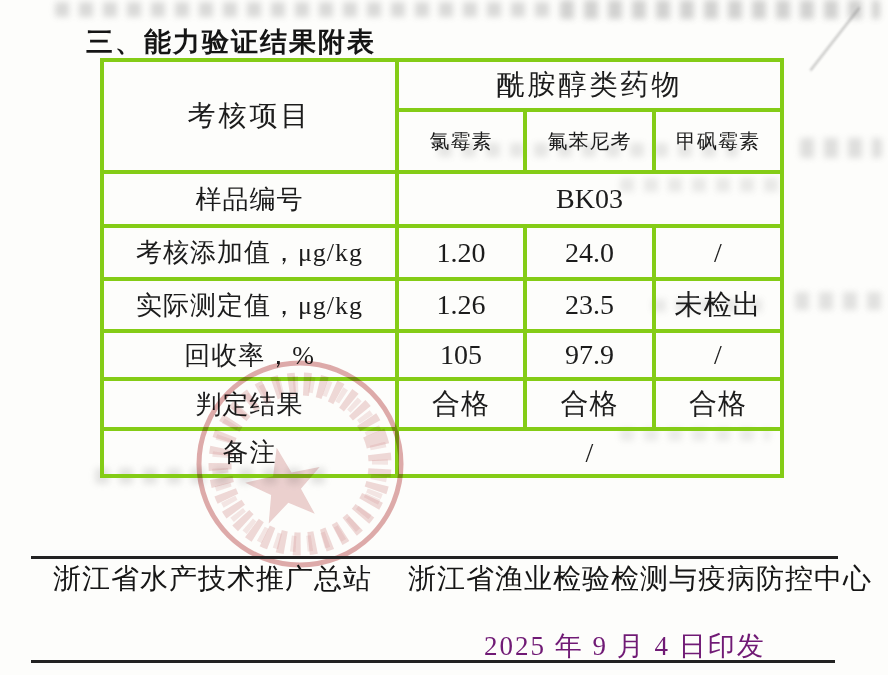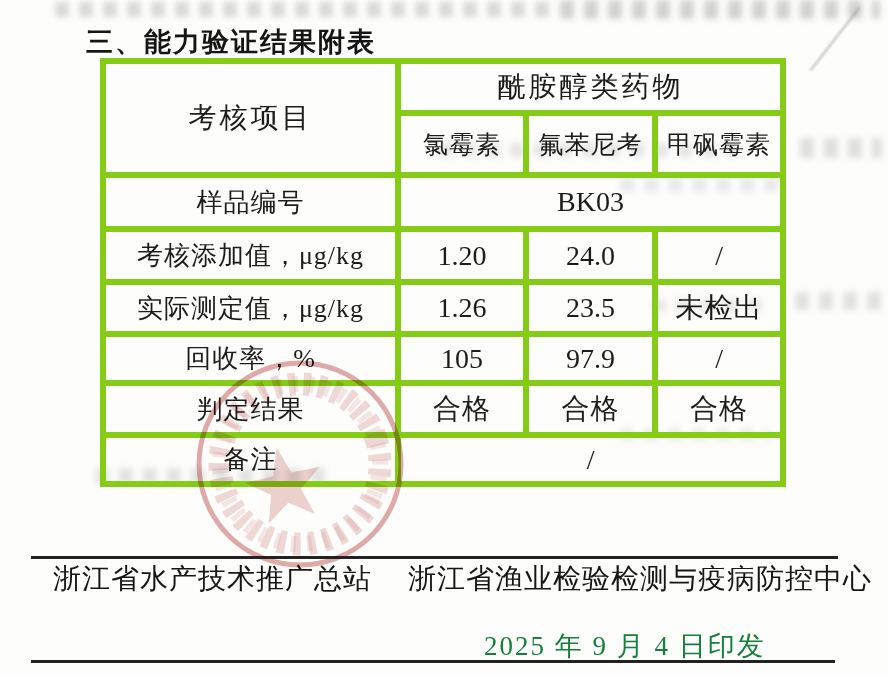--- a/index.html
+++ b/index.html
@@ -15,44 +15,44 @@
     position:absolute; left:86px; top:24px;
     font-size:27px; font-weight:700; letter-spacing:2px; color:#151515;
   }
   
   table.result{
     position:absolute; left:100px; top:58px; width:680px;
     border-collapse:collapse; table-layout:fixed; text-align:center;
     background:transparent;
   }
   table.result td, table.result th{
-    border:6px solid #84cc16; padding:4px; font-weight:400; overflow:hidden;
+    border:4px solid #84cc16; padding:4px; font-weight:400; overflow:hidden;
   }
   .c-group{font-size:28px; letter-spacing:3px;}
   .c-item {font-size:28px; letter-spacing:3px;}
-  .c-drug {font-size:25px; letter-spacing:1px;}
+  .c-drug {font-size:20px; letter-spacing:1px;}
   .c-label{font-size:26px; letter-spacing:1px;}
   .c-val  {font-size:28px;}
   
   .seal{
     position:absolute; left:194px; top:358px; width:212px; height:212px;
     mix-blend-mode:multiply; opacity:.9; pointer-events:none;
   }
   
   .rule{position:absolute; left:31px; height:3px; background:#222;}
   .rule.top{top:556px; width:807px;}
   .rule.bottom{top:660px; width:804px;}
   .org-line{
     position:absolute; left:53px; top:560px; font-size:28px;
     letter-spacing:1px; white-space:nowrap; color:#161616;
   }
   .org-gap{display:inline-block; width:36px;}
   .date-line{
     position:absolute; left:484px; top:628px; font-size:27px;
-    letter-spacing:2px; color:#15803d;
+    letter-spacing:2px; color:#701a75;
   }
   
   .bleed{
     position:absolute; filter:blur(3px); border-radius:3px;
     background:repeating-linear-gradient(90deg,
       rgba(125,125,125,.40) 0 14px, rgba(125,125,125,0) 14px 24px);
     pointer-events:none;
   }
   .diag{
     position:absolute; left:795px; top:38px; width:80px; height:2px;

